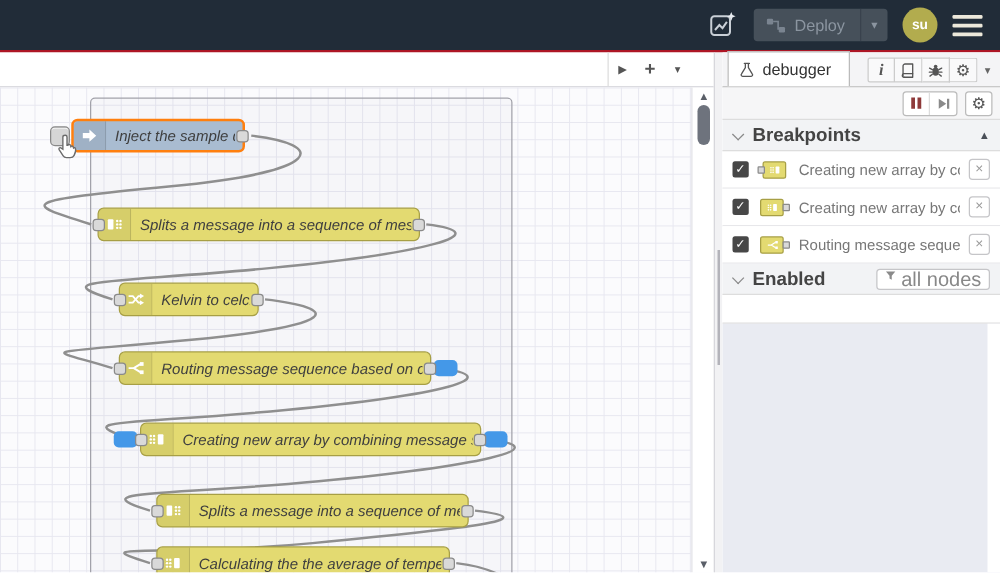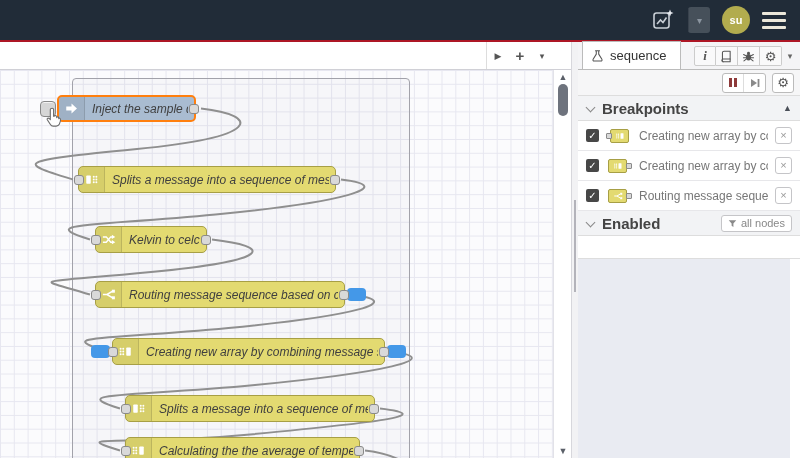--- a/index.html
+++ b/index.html
@@ -116,38 +116,46 @@
   .bp-nodebody { position:absolute; top:1px; width:19px; height:14px; background:var(--node-yellow);
     border:1px solid var(--node-border); border-radius:2px; display:flex; align-items:center; justify-content:center; }
   .bp-nodebody svg { width:10px; height:10px; }
   .bp-port { position:absolute; top:5px; width:6px; height:6px; background:#d9d9d9;
     border:1px solid #8a8a8a; border-radius:1px; }
   .bp-label { flex:1; font-size:12px; color:#777; white-space:nowrap; overflow:hidden; }
   .bp-close { width:17px; height:17px; border:1px solid #c5c5c8; border-radius:3px; background:#fff;
     color:#999; font-size:11px; line-height:15px; text-align:center; flex:none; }
 
   #filter-btn { margin-left:auto; height:17px; border:1px solid #c5c5c8; border-radius:3px; background:#fff;
-    display:flex; align-items:center; gap:4px; padding:0 6px; font-size:11px; color:#888; }
+    display:flex; align-items:flex-start; gap:4px; padding:0 6px; font-size:16px; color:#888; }
   #msg-empty-strip { height:23px; background:#fff; border-bottom:1px solid #ddd; }
   #msg-panel { flex:1; background:#e9ebf2; border-right:10px solid #fff; }
 
   svg .st { stroke:#555; fill:none; stroke-width:1.3; stroke-linecap:round; stroke-linejoin:round; }
 </style>
 </head>
 <body>
 
 <div id="header">
   <div class="hdr-iconbtn">
     <svg width="24" height="24" viewBox="0 0 24 24">
       <rect x="3" y="5" width="15" height="15" rx="2.5" fill="none" stroke="#c9cfd6" stroke-width="1.6"></rect>
       <path d="M6 16l3.5-4 2.5 2.5 3.5-5" fill="none" stroke="#c9cfd6" stroke-width="1.6"></path>
       <path d="M19 1.5l1 2.5 2.5 1-2.5 1-1 2.5-1-2.5-2.5-1 2.5-1z" fill="#e8ecf0"></path>
     </svg>
   </div>
   <div id="deploy-group">
+    <div id="deploy-main">
+      <svg width="16" height="13" viewBox="0 0 16 13">
+        <rect x="0.5" y="1" width="5" height="4.5" rx="1" fill="#7a8490"></rect>
+        <rect x="10" y="7.5" width="5" height="4.5" rx="1" fill="#7a8490"></rect>
+        <path d="M5.5 3.2h4v6h1" stroke="#7a8490" stroke-width="1.3" fill="none"></path>
+      </svg>
+      <span id="deploy-label">Deploy</span>
+    </div>
     <div id="deploy-caret">
       <span>▾</span>
     </div>
   </div>
   <div id="avatar">su</div>
   <div id="hamburger">
     <span></span>
     <span></span>
     <span></span>
   </div>
@@ -299,21 +307,21 @@
   <div id="splitter">
     <div id="splitter-handle"></div>
   </div>
 
   <div id="sidebar">
     <div id="sb-tabbar">
       <div id="sb-tab">
         <svg width="13" height="14" viewBox="0 0 16 16">
           <path class="st" d="M5.5 1.5h5M6.5 1.5v4.2L2.6 12a1.4 1.4 0 0 0 1.2 2.2h8.4a1.4 1.4 0 0 0 1.2-2.2L9.5 5.7V1.5"></path>
         </svg>
-        <span>sequence</span>
+        <span>debugger</span>
       </div>
       <div id="sb-tabbar-right">
         <div class="sb-topbtn">
           <span class="glyph-i">i</span>
         </div>
         <div class="sb-topbtn">
           <svg width="13" height="13" viewBox="0 0 16 16">
             <path class="st" d="M4 14.5A1.75 1.75 0 0 1 4 11h8.5V1.5H5A2 2 0 0 0 3 3.5v9.5"></path>
             <path class="st" d="M4 14.5h8.5V11"></path>
           </svg>

